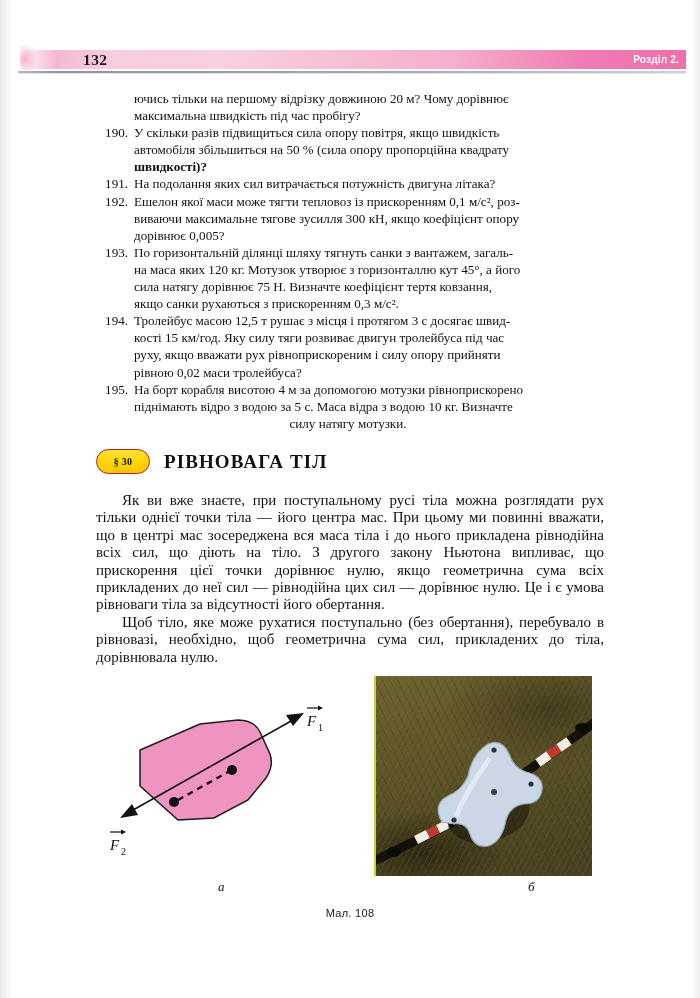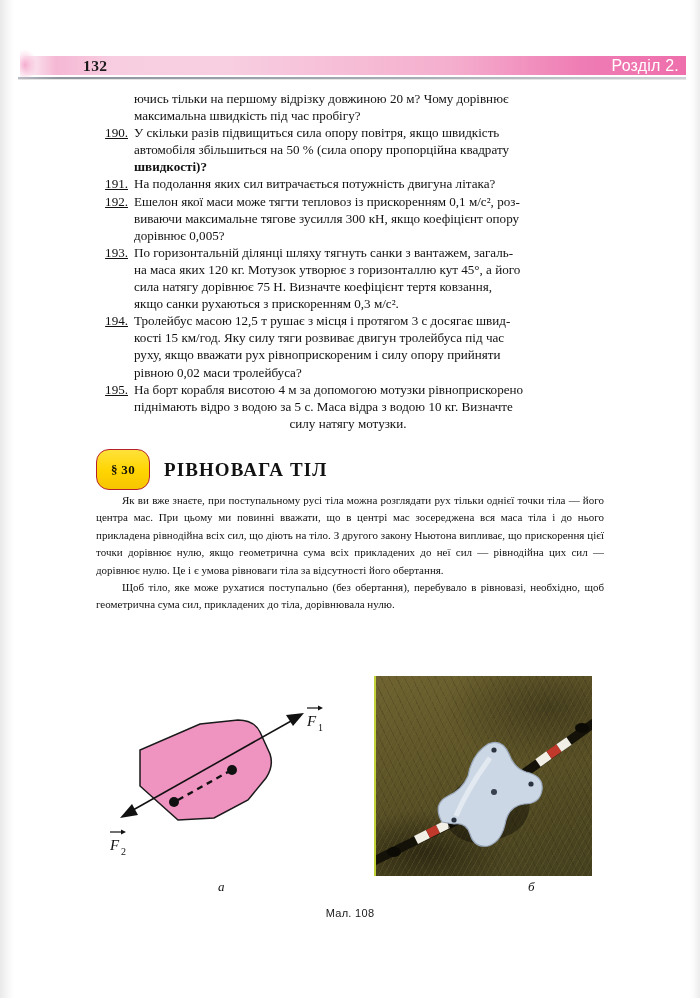--- a/index.html
+++ b/index.html
@@ -34,21 +34,21 @@
     right: 0; top: 0; bottom: 0;
     width: 10px;
     background: linear-gradient(to left, #ececec 0%, #fafafa 60%, #ffffff 100%);
   }
 
   
   .header {
     position: absolute;
     left: 22px;
     right: 14px;
-    top: 56px;
+    top: 50px;
     height: 31px;
   }
   .header-band {
     position: absolute;
     left: 0; right: 0; top: 0;
     height: 19px;
     background: linear-gradient(to right,
         rgba(255,255,255,0) 0px,
         rgba(243,178,208,0.35) 10px,
         rgba(242,160,198,0.75) 34px,
@@ -81,22 +81,22 @@
     font-size: 15.5px;
     letter-spacing: 0.4px;
     color: #1a1a1a;
     line-height: 19px;
   }
   .header-chapter {
     position: absolute;
     right: 7px;
     top: 1px;
     font-family: "Liberation Sans", sans-serif;
-    font-weight: normal;
-    font-size: 16px;
+    font-weight: bold;
+    font-size: 10px;
     color: #ffffff;
     line-height: 18px;
     letter-spacing: 0.2px;
   }
   .header-corner {
     position: absolute;
     left: -2px;
     top: -6px;
     width: 16px;
     height: 30px;
@@ -128,21 +128,20 @@
     hyphens: manual;
   }
   .ex-num {
     position: absolute;
     left: 0;
     top: 0;
     width: 32px;
     text-align: right;
     font-size: 13.1px;
     line-height: 17.1px;
-    text-decoration: underline;
   }
   .cont-line {
     font-size: 13.1px;
     line-height: 17.1px;
     text-align: justify;
     margin: 0;
   }
 
   
   .section-head {
@@ -150,28 +149,28 @@
     left: 96px;
     top: 449px;
     display: flex;
     align-items: center;
   }
   .para-badge {
     display: inline-flex;
     align-items: center;
     justify-content: center;
     min-width: 54px;
-    height: 41px;
+    height: 25px;
     padding: 9px 7px;
     border: 1.6px solid #b5202a;
     border-radius: 13px;
     background: linear-gradient(to bottom, #ffe23a 0%, #ffd400 55%, #f6c500 100%);
     font-family: "Liberation Serif", serif;
     font-weight: bold;
-    font-size: 13px;
+    font-size: 10px;
     color: #12100c;
     letter-spacing: 0.3px;
     box-sizing: border-box;
   }
   .section-title {
     margin-left: 14px;
     font-family: "Liberation Serif", serif;
     font-weight: bold;
     font-size: 19px;
     letter-spacing: 1.1px;
@@ -180,21 +179,21 @@
 
   
   .prose {
     position: absolute;
     left: 96px;
     top: 492px;
     width: 508px;
   }
   .prose p {
     margin: 0;
-    font-size: 11px;
+    font-size: 15px;
     line-height: 17.4px;
     text-align: justify;
     text-indent: 26px;
   }
 
   
   .figures {
     position: absolute;
     left: 96px;
     top: 676px;

